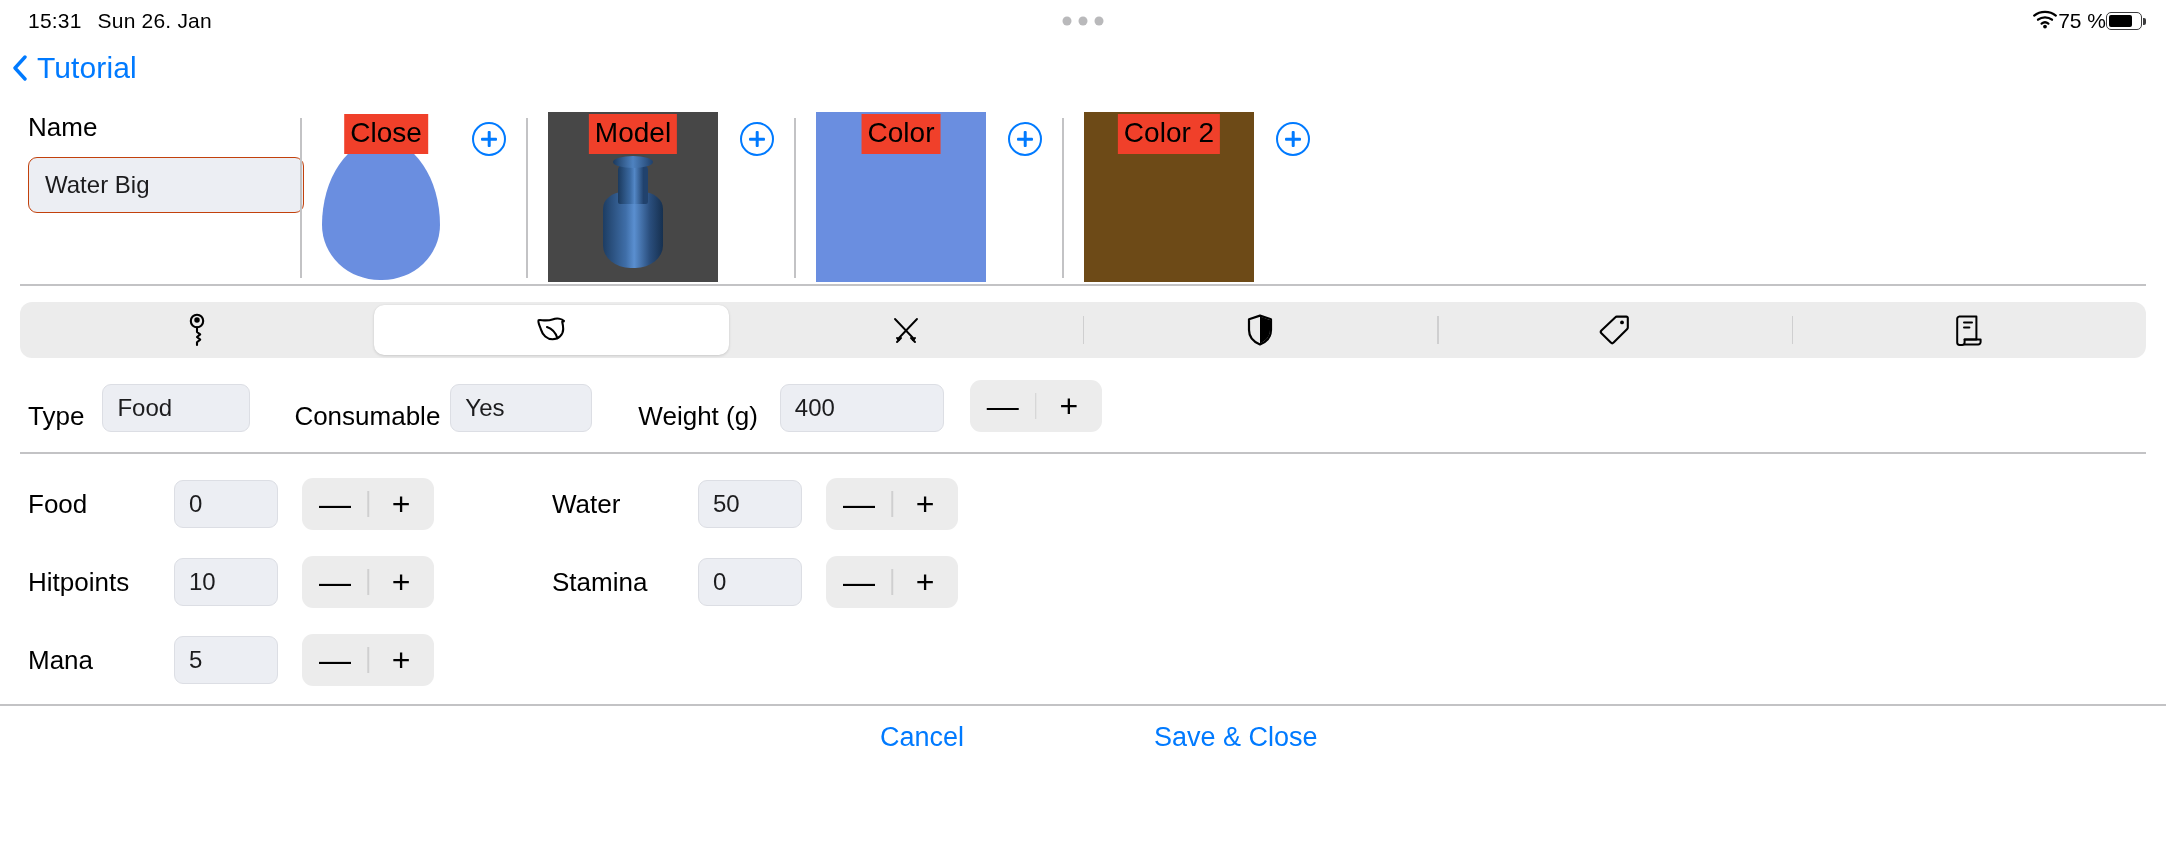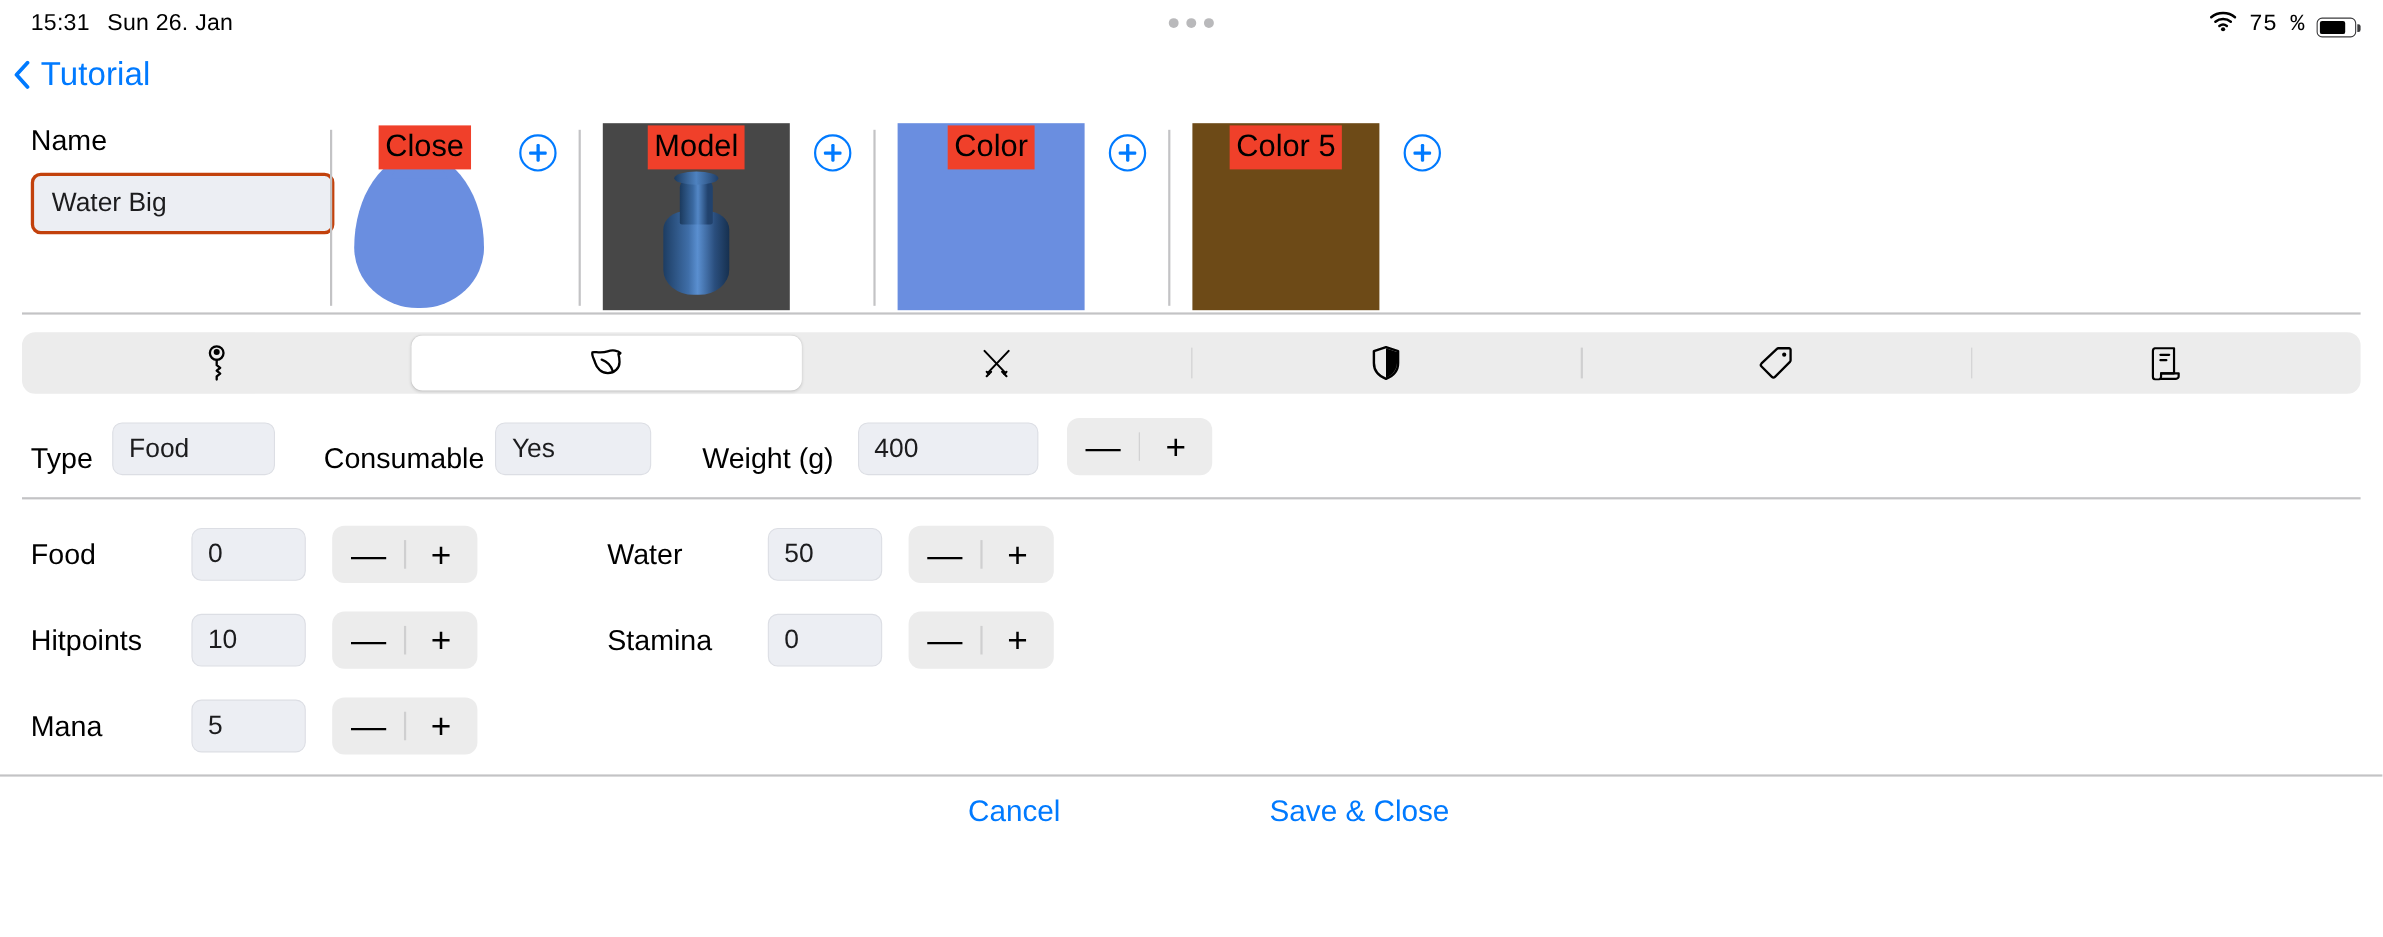--- a/index.html
+++ b/index.html
@@ -21,21 +21,21 @@
   .sb-left { display: flex; align-items: baseline; gap: 16px; }
   .sb-time, .sb-date { font-size: 21px; letter-spacing: .2px; }
   .sb-dots {
     position: absolute; left: 50%; top: 50%;
     transform: translate(-50%,-50%);
     display: flex; gap: 7px;
   }
   .sb-dots i { width: 9px; height: 9px; border-radius: 50%; background: #b9b9bb; display:block; }
   .sb-right {
     margin-left: auto;
-    display: flex; align-items: flex-end; gap: 11px; font-family: Liberation Mono, monospace;
+    display: flex; align-items: center; 
   }
   .sb-batt-pct { font-size: 21px; }
   .batt {
     width: 36px; height: 18px;
     border: 1.7px solid #3b3b3d; border-radius: 5px;
     position: relative; padding: 2px;
   }
   .batt::after {
     content:""; position:absolute; right:-4.5px; top:5px;
     width:3px; height:7px; border-radius:0 2px 2px 0; background:#3b3b3d;
@@ -61,21 +61,21 @@
     height: 190px;
     padding: 18px 0 0 0;
     position: relative;
   }
   .vsep { width: 2px; background: #c3c3c5; height: 160px; align-self: flex-start; margin-top: 6px; }
 
   .name-cell { width: 300px; padding-left: 28px; padding-right: 22px; }
   .name-label { font-size: 26px; margin-bottom: 14px; }
   .name-input {
     width: 276px; height: 56px;
-    background: #eceef3; border: 3px solid #c2410c; border-radius: 9px;
+    background: #eceef3; border: 1px solid #c2410c; border-radius: 9px;
     display: flex; align-items: center; padding: 0 16px;
     font-size: 24px; color: #1c1c1e;
   }
 
   .asset-cell {
     display: flex; align-items: flex-start; gap: 22px;
     padding: 0 20px;
   }
   .asset-thumb { position: relative; }
   .tag-overlay {
@@ -308,21 +308,21 @@
       <div class="tag-overlay" style="background: rgb(240, 64, 42);">Color</div>
       <div class="color-swatch" id="sw0" style="background: rgb(106, 142, 224);"></div>
     </div>
     <div class="plus-btn"></div>
   </div>
 
   <div class="vsep"></div>
 
   <div class="asset-cell">
     <div class="asset-thumb">
-      <div class="tag-overlay" style="background: rgb(240, 64, 42);">Color 5</div>
+      <div class="tag-overlay" style="background: rgb(240, 64, 42);">Color 2</div>
       <div class="color-swatch" id="sw1" style="background: rgb(109, 74, 23);"></div>
     </div>
     <div class="plus-btn"></div>
   </div>
 </div>
 
 <div class="hr-inset"></div>
 
 <div class="segbar">
   <div class="seg">

